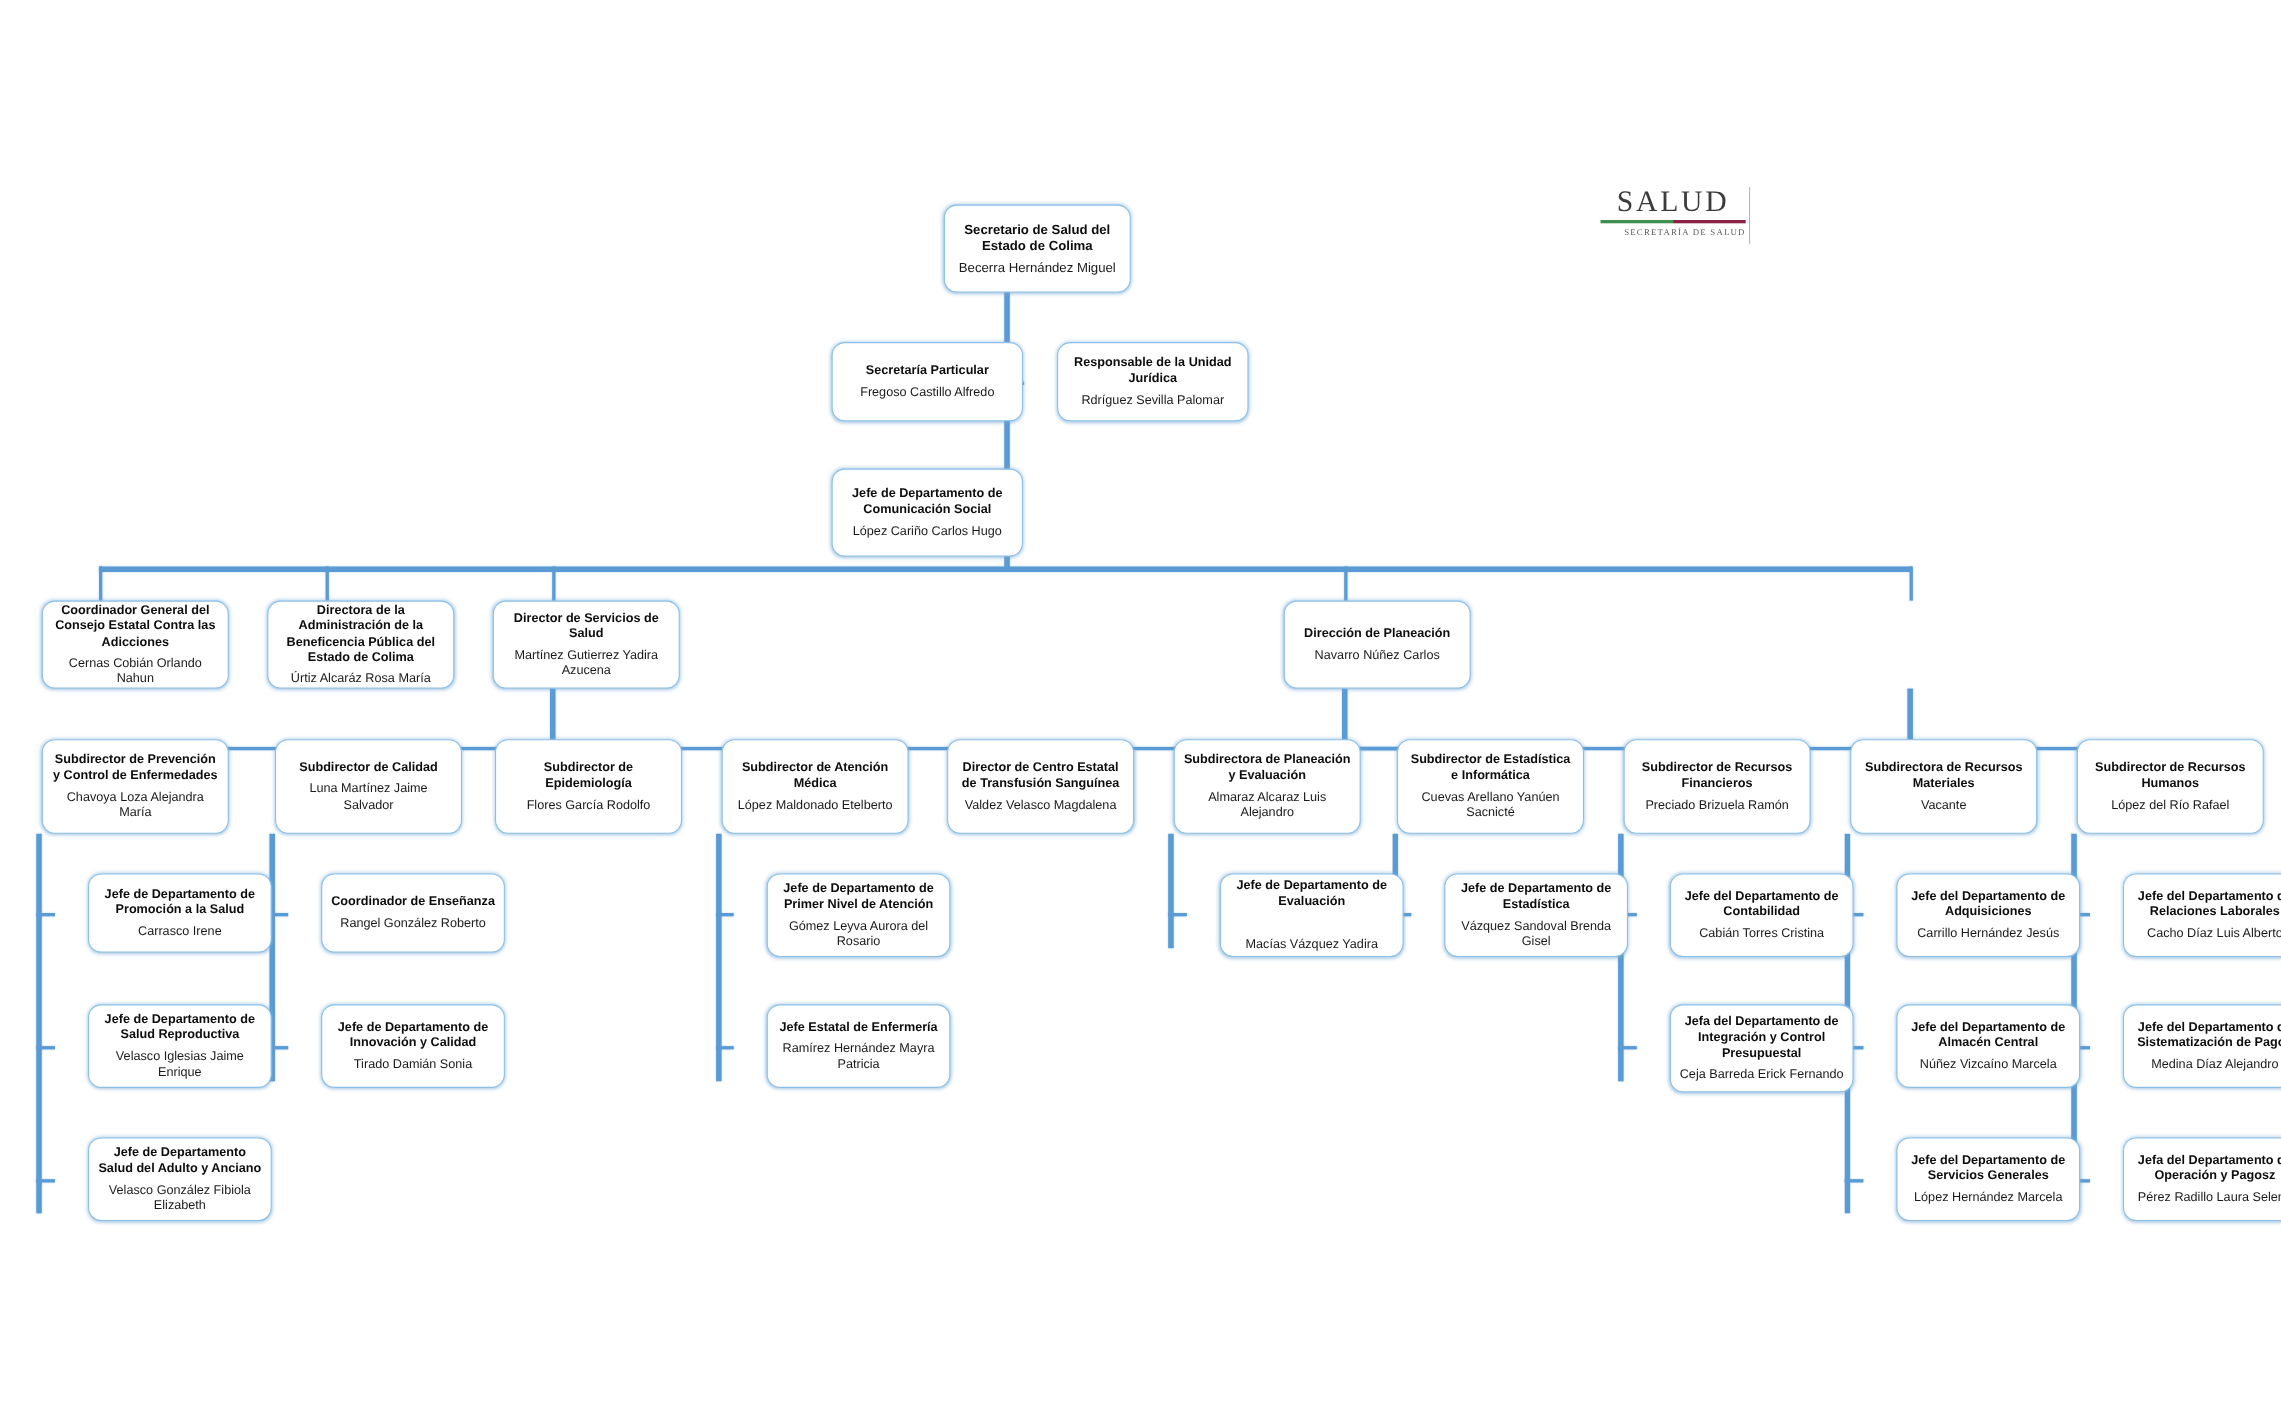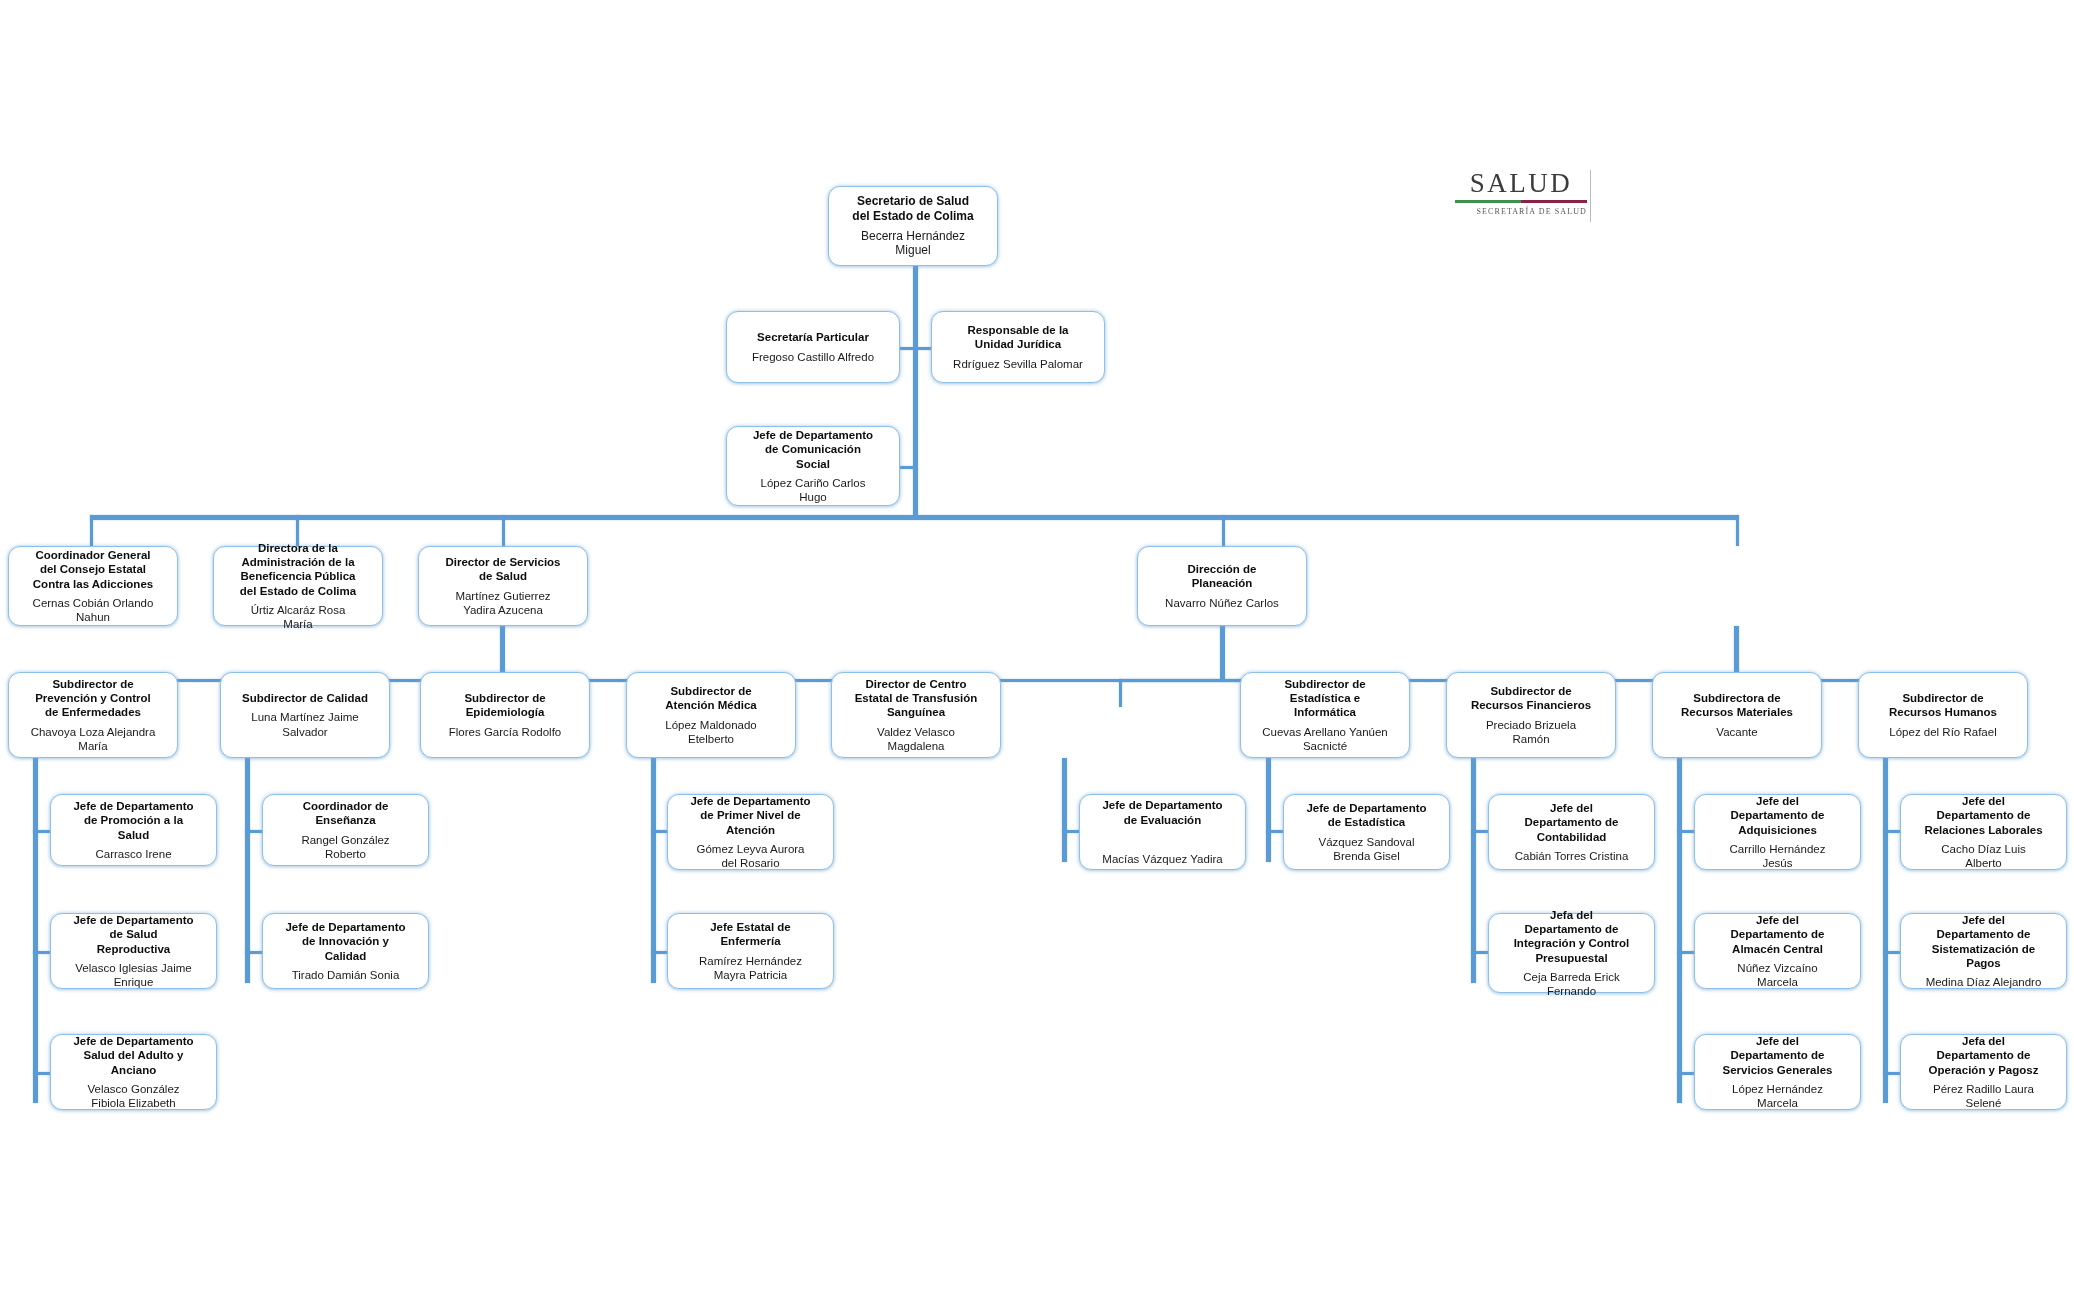--- a/index.html
+++ b/index.html
@@ -38,23 +38,24 @@
     background: #ffffff;
     border: 1.6px solid #8DC0E8;
     border-radius: 12px;
     box-shadow: 0 0 4px rgba(120,175,220,0.55),
                 0 1px 3px rgba(110,160,200,0.35);
     display: flex;
     flex-direction: column;
     align-items: center;
     justify-content: center;
     text-align: center;
-    padding: 4px 21px;
+    padding: 4px 7px;
     color: #111111;
     line-height: 1.22;
+    margin-left: 30px;
   }
   .node .title {
     font-weight: bold;
     font-size: 11.5px;
     color: #0d0d0d;
   }
   .node .person {
     font-size: 11.5px;
     font-weight: normal;
     color: #1a1a1a;
@@ -244,20 +245,24 @@
   <div class="node" style="left:626px; top:672px; width:170px; height:86px;">
     <div class="title">Subdirector de Atención Médica</div>
     <div class="person">López Maldonado Etelberto</div>
   </div>
 
   <div class="node" style="left:831px; top:672px; width:170px; height:86px;">
     <div class="title">Director de Centro Estatal de Transfusión Sanguínea</div>
     <div class="person">Valdez Velasco Magdalena</div>
   </div>
 
+  <div class="node" style="left:1037px; top:672px; width:170px; height:86px;">
+    <div class="title">Subdirectora de Planeación y Evaluación</div>
+    <div class="person">Almaraz Alcaraz Luis Alejandro</div>
+  </div>
 
   <div class="node" style="left:1240px; top:672px; width:170px; height:86px;">
     <div class="title">Subdirector de Estadística e Informática</div>
     <div class="person">Cuevas Arellano Yanúen Sacnicté</div>
   </div>
 
   <div class="node" style="left:1446px; top:672px; width:170px; height:86px;">
     <div class="title">Subdirector de Recursos Financieros</div>
     <div class="person">Preciado Brizuela Ramón</div>
   </div>

